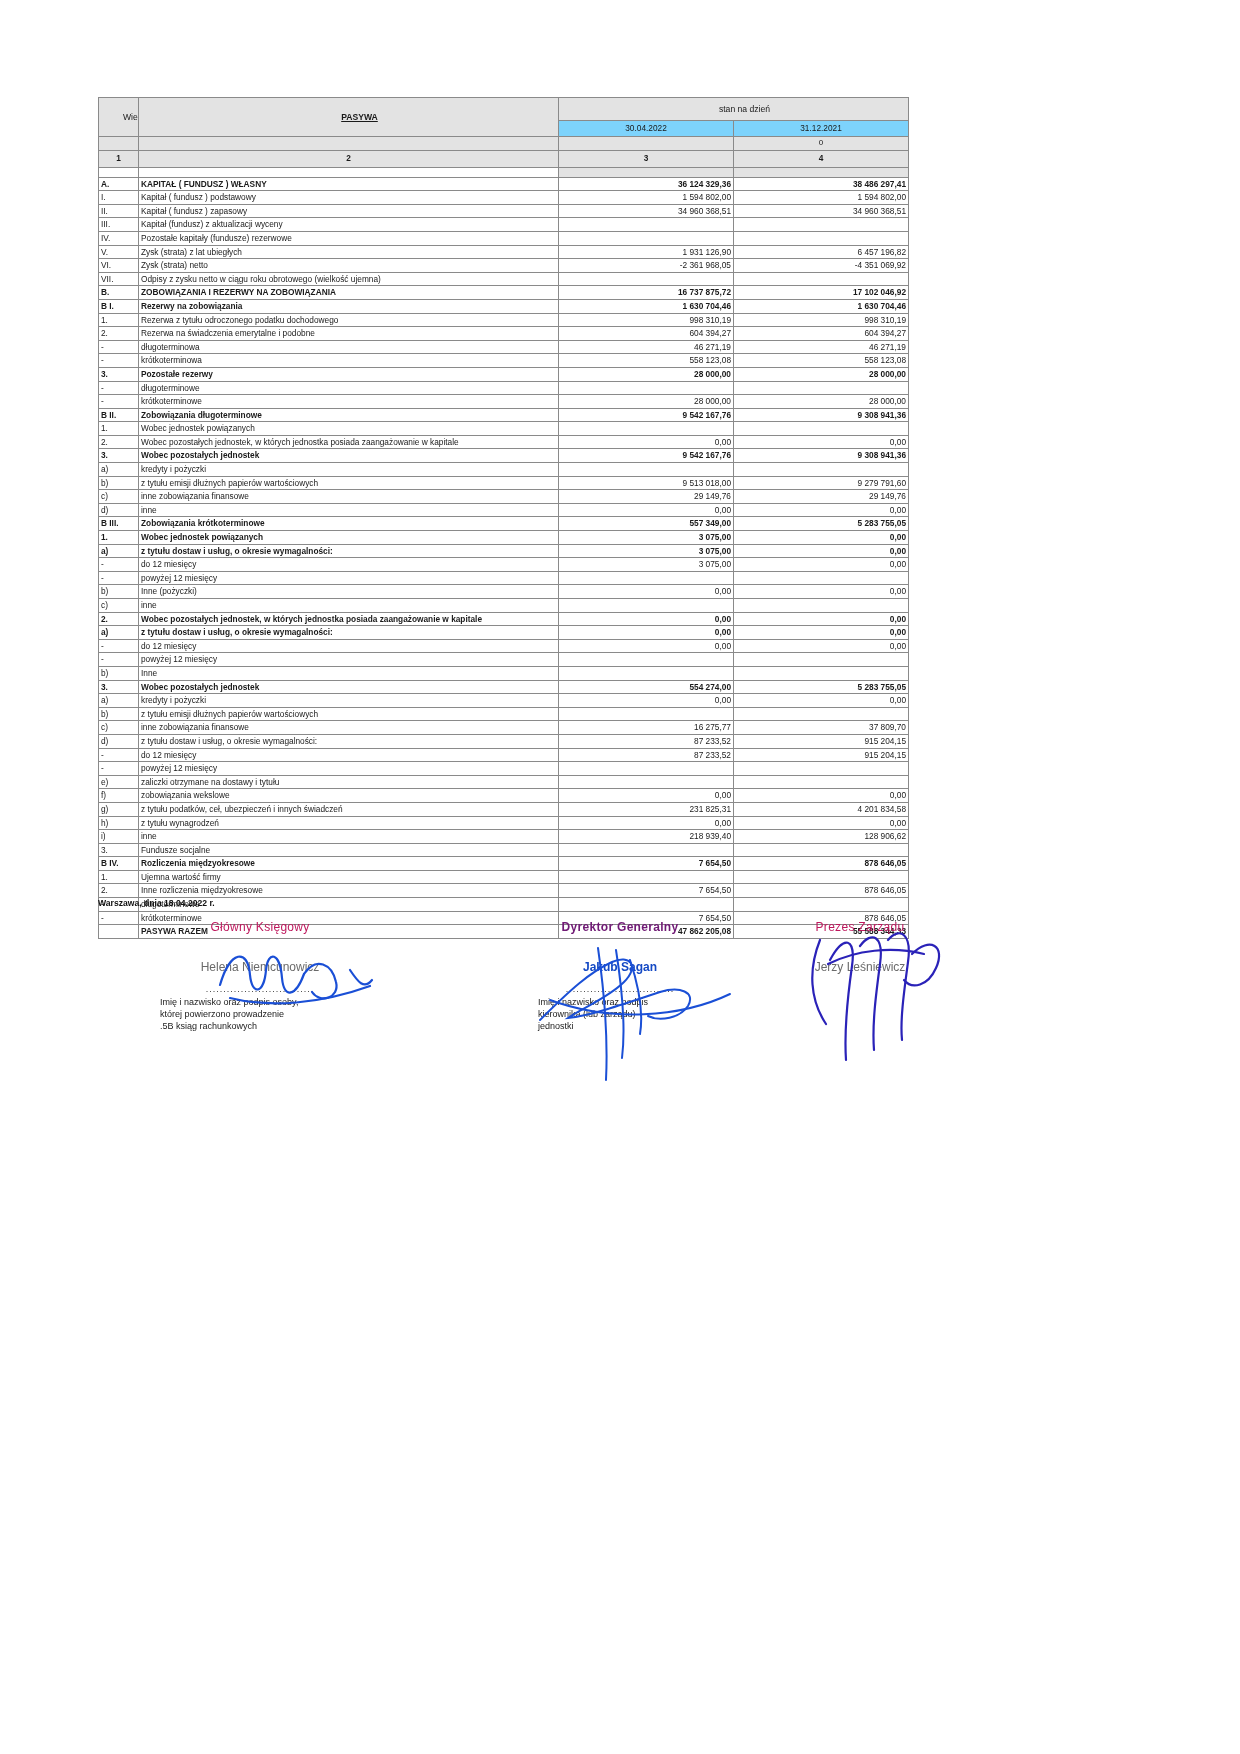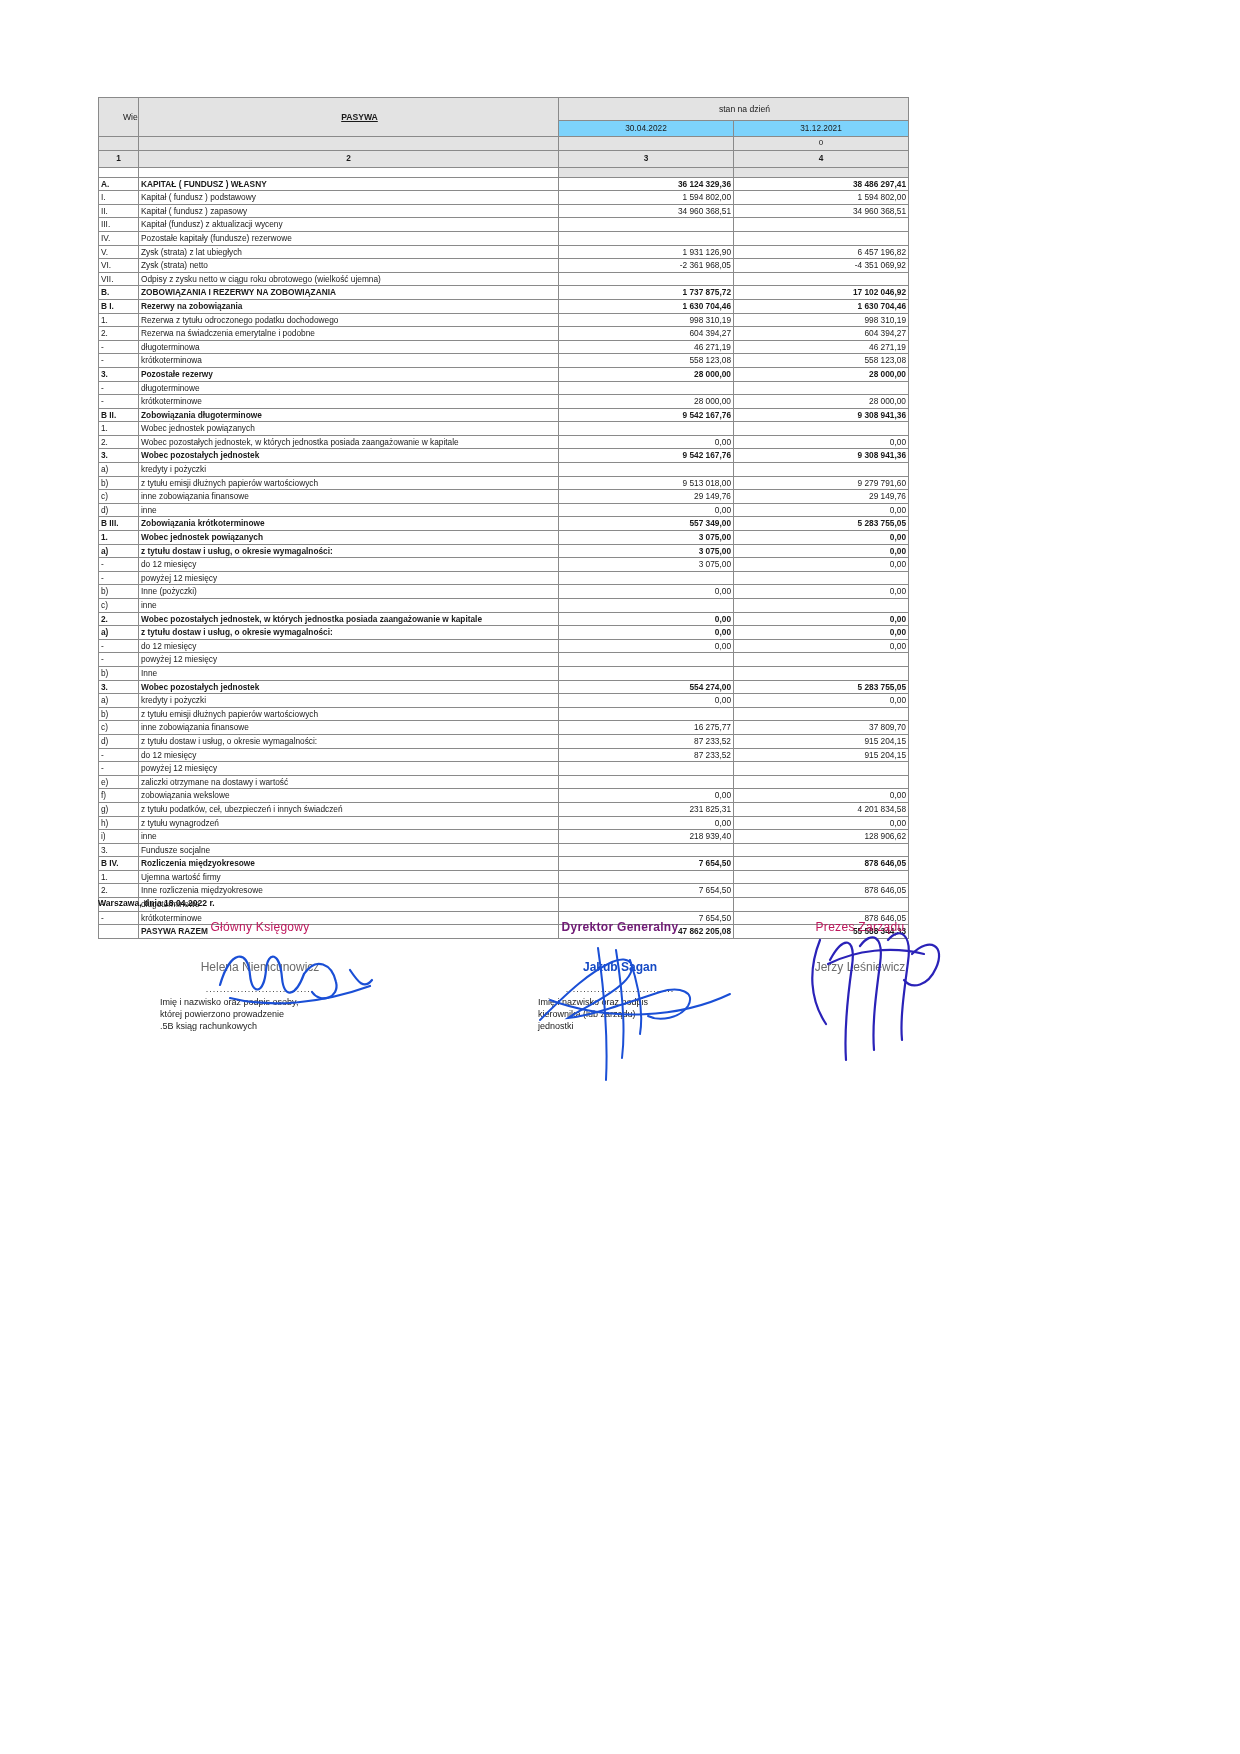--- a/index.html
+++ b/index.html
@@ -216,21 +216,21 @@
         </tr>
         <tr>
           <td class="c-no-cell">VII.</td>
           <td class="c-name-cell">Odpisy z zysku netto w ciągu roku obrotowego (wielkość ujemna)</td>
           <td class="c-val"></td>
           <td class="c-val"></td>
         </tr>
         <tr class="bold">
           <td class="c-no-cell">B.</td>
           <td class="c-name-cell">ZOBOWIĄZANIA I REZERWY NA ZOBOWIĄZANIA</td>
-          <td class="c-val">1 737 875,72</td>
+          <td class="c-val">16 737 875,72</td>
           <td class="c-val">17 102 046,92</td>
         </tr>
         <tr class="bold">
           <td class="c-no-cell">B I.</td>
           <td class="c-name-cell">Rezerwy na zobowiązania</td>
           <td class="c-val">1 630 704,46</td>
           <td class="c-val">1 630 704,46</td>
         </tr>
         <tr>
           <td class="c-no-cell">1.</td>
@@ -431,21 +431,21 @@
           <td class="c-val">915 204,15</td>
         </tr>
         <tr>
           <td class="c-no-cell">-</td>
           <td class="c-name-cell dash-prefix">powyżej 12 miesięcy</td>
           <td class="c-val"></td>
           <td class="c-val"></td>
         </tr>
         <tr>
           <td class="c-no-cell">e)</td>
-          <td class="c-name-cell">zaliczki otrzymane na dostawy i wartość</td>
+          <td class="c-name-cell">zaliczki otrzymane na dostawy i tytułu</td>
           <td class="c-val"></td>
           <td class="c-val"></td>
         </tr>
         <tr>
           <td class="c-no-cell">f)</td>
           <td class="c-name-cell">zobowiązania wekslowe</td>
           <td class="c-val">0,00</td>
           <td class="c-val">0,00</td>
         </tr>
         <tr>

